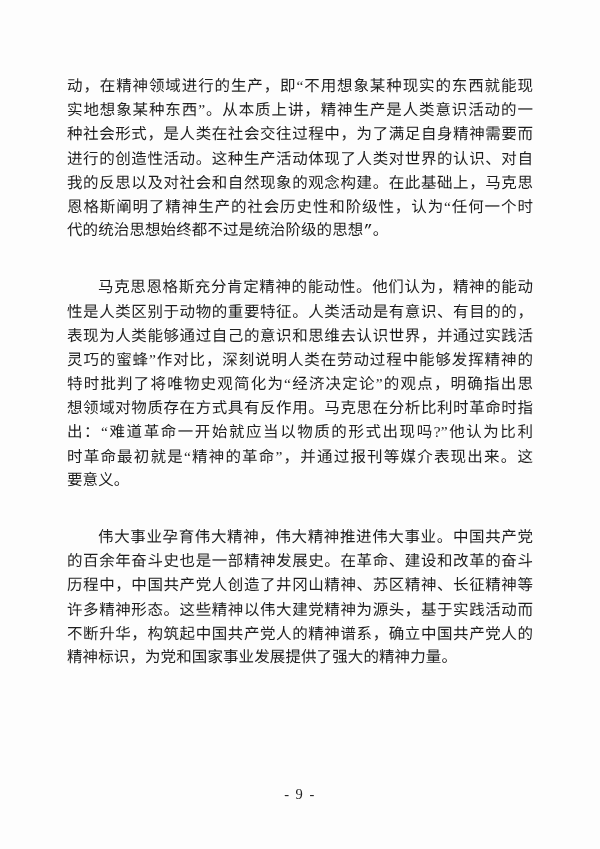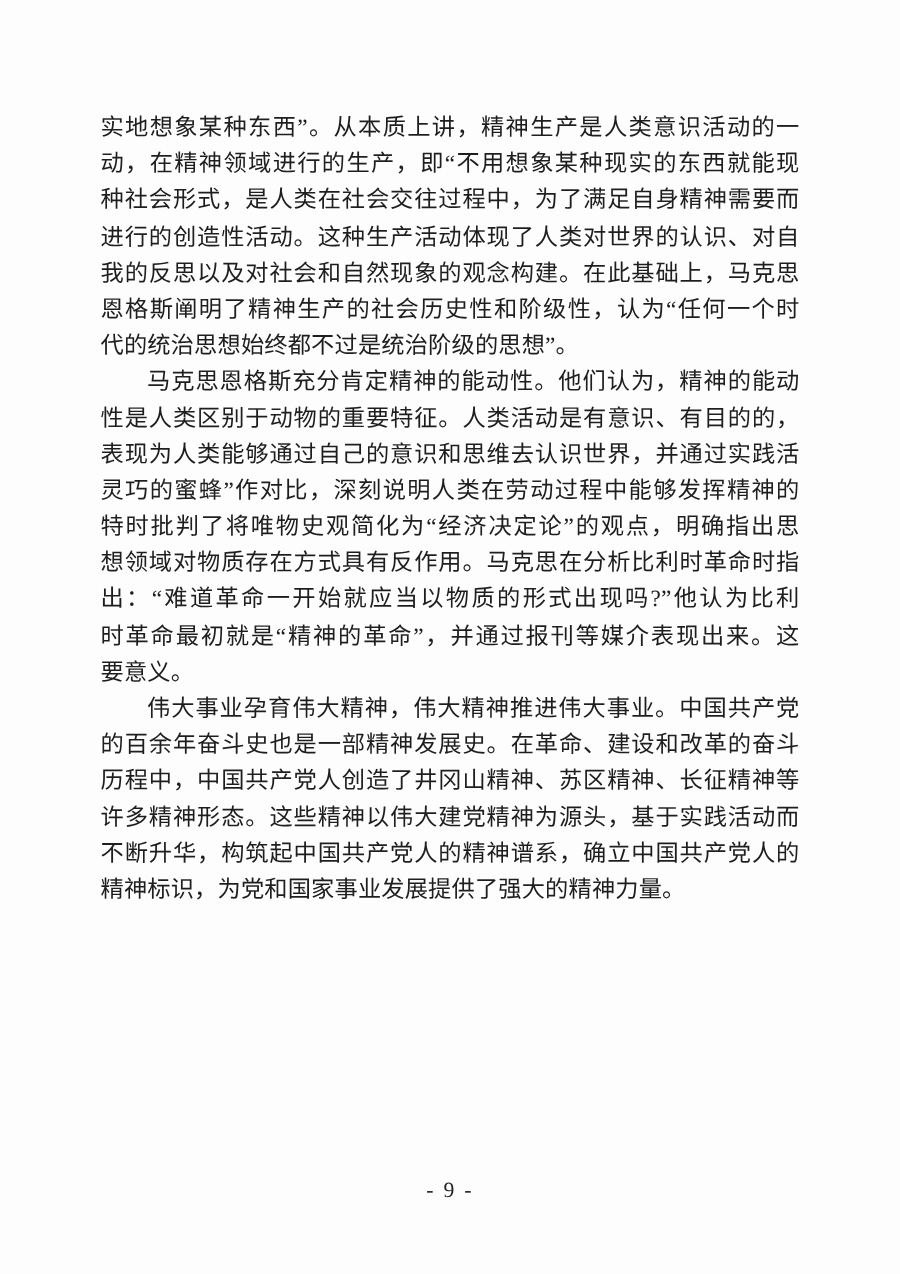--- a/index.html
+++ b/index.html
@@ -29,44 +29,45 @@
     font-size: 15.5px;
     line-height: 24.2px;
     height: 24.2px;
     white-space: nowrap;
     overflow: hidden;
     text-align: justify;
     text-align-last: justify;
     text-justify: inter-ideograph;
     letter-spacing: 0.1px;
   }
-  .ln.indent { text-indent: 31px; }
+  .ln.indent { text-indent: 31px; margin-top: 32px; }
   .ln.final {
     text-align-last: left;
     text-align: left;
+    font-family: Liberation Mono, monospace;
   }
   .footer {
     position: absolute;
     top: 786px;
     left: 0;
     width: 600px;
     text-align: center;
     font-size: 14.5px;
     letter-spacing: 1.5px;
     color: #222222;
   }
 </style>
 </head>
 <body>
 
 <div class="page">
   <div class="text-block">
       <div class="para">
+        <div class="ln">动，在精神领域进行的生产，即“不用想象某种现实的东西就能现</div>
         <div class="ln">实地想象某种东西”。从本质上讲，精神生产是人类意识活动的一</div>
-        <div class="ln">动，在精神领域进行的生产，即“不用想象某种现实的东西就能现</div>
         <div class="ln">种社会形式，是人类在社会交往过程中，为了满足自身精神需要而</div>
         <div class="ln">进行的创造性活动。这种生产活动体现了人类对世界的认识、对自</div>
         <div class="ln">我的反思以及对社会和自然现象的观念构建。在此基础上，马克思</div>
         <div class="ln">恩格斯阐明了精神生产的社会历史性和阶级性，认为“任何一个时</div>
         <div class="ln final">代的统治思想始终都不过是统治阶级的思想”。</div>
       </div>
       <div class="para">
         <div class="ln indent">马克思恩格斯充分肯定精神的能动性。他们认为，精神的能动</div>
         <div class="ln">性是人类区别于动物的重要特征。人类活动是有意识、有目的的，</div>
         <div class="ln">表现为人类能够通过自己的意识和思维去认识世界，并通过实践活</div>

